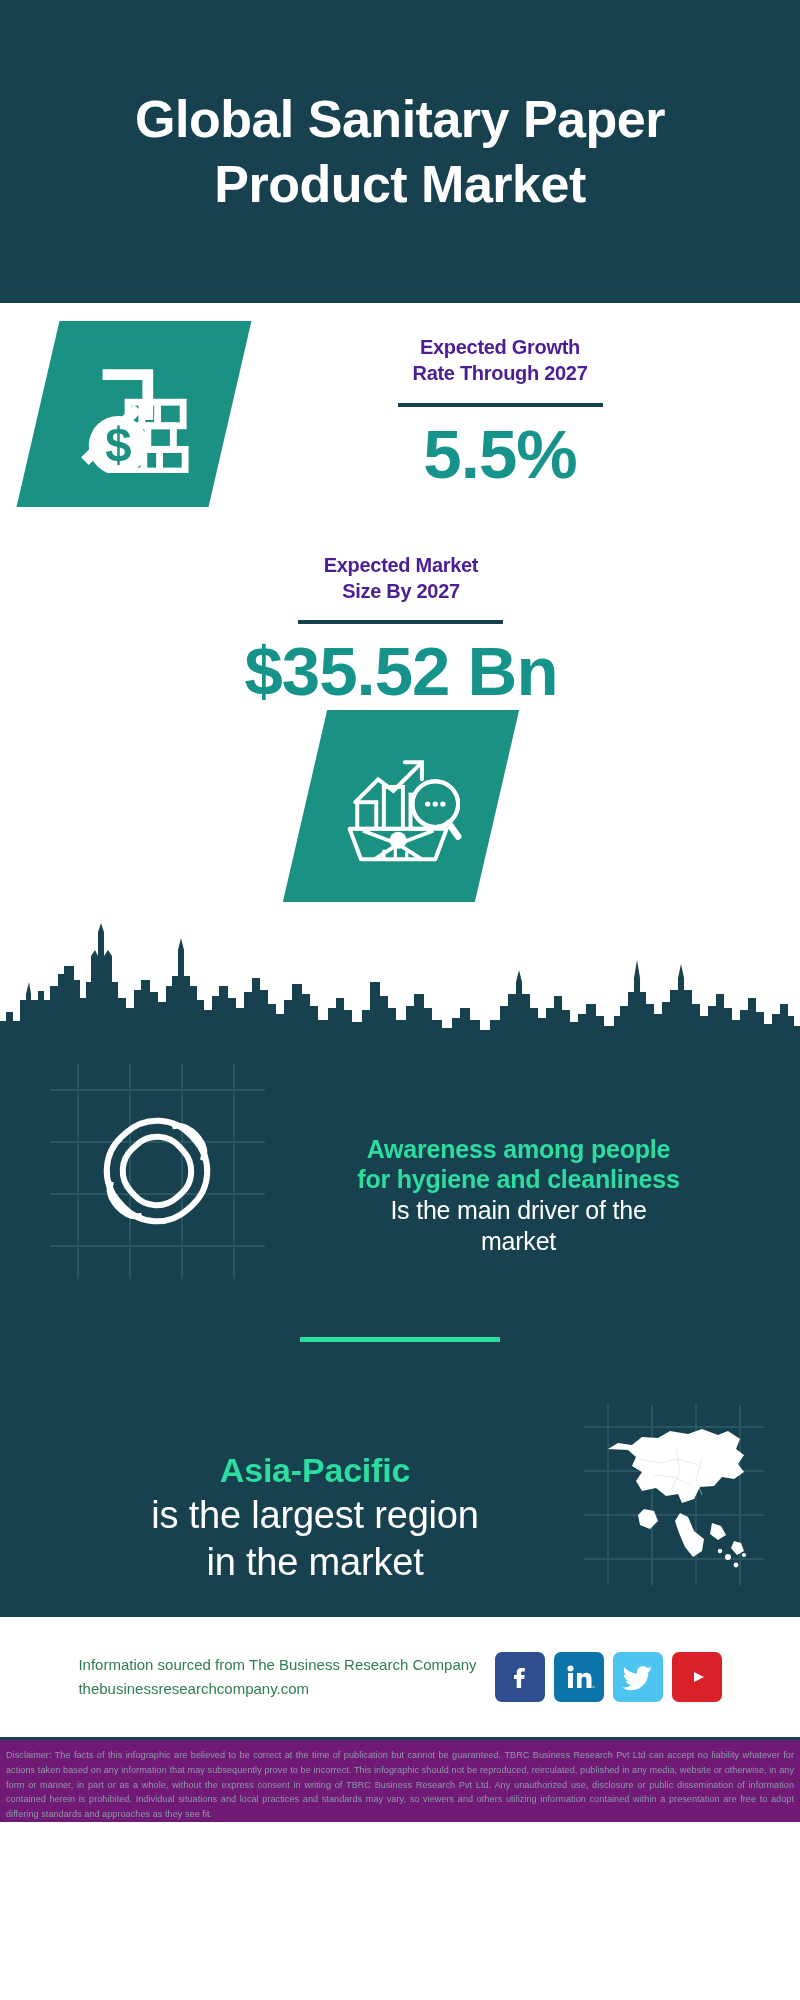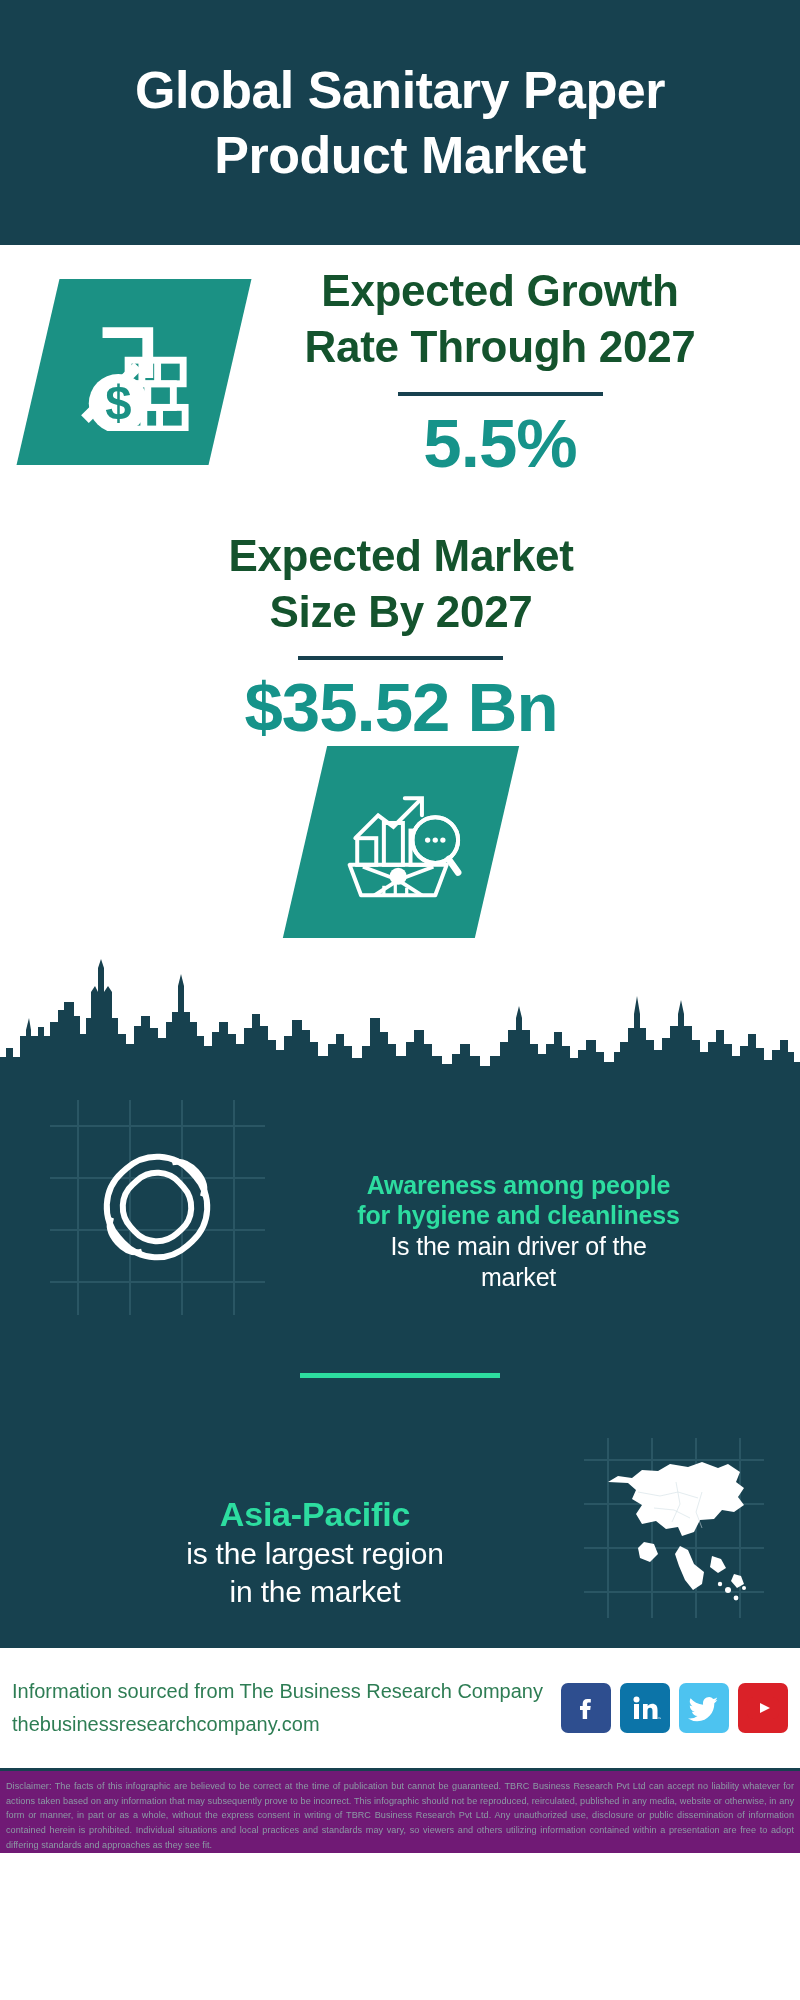--- a/index.html
+++ b/index.html
@@ -7,21 +7,21 @@
   body {
     font-family: "Liberation Sans", sans-serif;
     background:#ffffff;
     position:relative;
     overflow:hidden;
   }
   .page { width:800px; height:2000px; position:relative; }
 
   
   .header {
-    height:245px; background:#17414F;
+    height:303px; background:#17414F;
     display:flex; align-items:center; justify-content:center;
     text-align:center;
   }
   .header-title {
     color:#ffffff; font-weight:bold; font-size:52px; line-height:1.24;
     letter-spacing:-0.5px; padding:0 40px;
   }
 
   
   .stats { background:#ffffff; padding-top:18px; }
@@ -34,21 +34,21 @@
     width:192px; height:186px; flex:0 0 192px;
     background:#1B9184;
     transform: skewX(-13deg);
     display:flex; align-items:center; justify-content:center;
     position:relative;
   }
   .para-icon > svg { transform: skewX(13deg); }
 
   .stat-text { flex:1 1 auto; text-align:center; }
   .stat-label {
-    color:#14532d; font-weight:bold; font-size:44px;
+    color:#4c1d95; font-weight:bold; font-size:20px;
     line-height:1.28; letter-spacing:-0.3px;
   }
   .stat-divider {
     width:205px; height:4px; background:#17414F;
     margin:16px auto 10px auto;
   }
   .stat-value {
     color:#16938A; font-weight:bold; font-size:69px; line-height:1.1;
     letter-spacing:-1px;
   }
@@ -71,36 +71,36 @@
   .headline {
     color:#2DDDA0; font-weight:bold; font-size:25px; line-height:1.22;
     letter-spacing:-0.2px;
     margin-top:48px;
   }
   .subline {
     color:#ffffff; font-weight:normal; font-size:25px; line-height:1.26;
     letter-spacing:-0.2px;
   }
   .region-headline { font-size:34px; }
-  .region-subline { font-size:30px;text-align:center; }
+  .region-subline { font-size:38px;text-align:center; }
 
   .green-divider {
     width:200px; height:5px; background:#2DDDA0;
     margin:58px auto 54px auto;
   }
 
   
   .footer {
     background:#ffffff; height:120px;
     display:flex; align-items:center; justify-content:center;
     gap:18px; padding:0 26px;
   }
   .footer-text { flex:0 0 auto; }
   .footer-line {
-    color:#2E7D54; font-size:20px; line-height:1.65;
+    color:#2E7D54; font-size:15px; line-height:1.65;
     font-family:"Liberation Sans", sans-serif;
   }
   .socials { display:flex; gap:9px; align-items:center; }
   .soc {
     width:50px; height:50px; border-radius:7px;
     display:flex; align-items:center; justify-content:center;
   }
   .soc-fb { background:#2E4E8F; }
   .soc-li { background:#0C74A8; }
   .soc-tw { background:#4DC3F0; }

